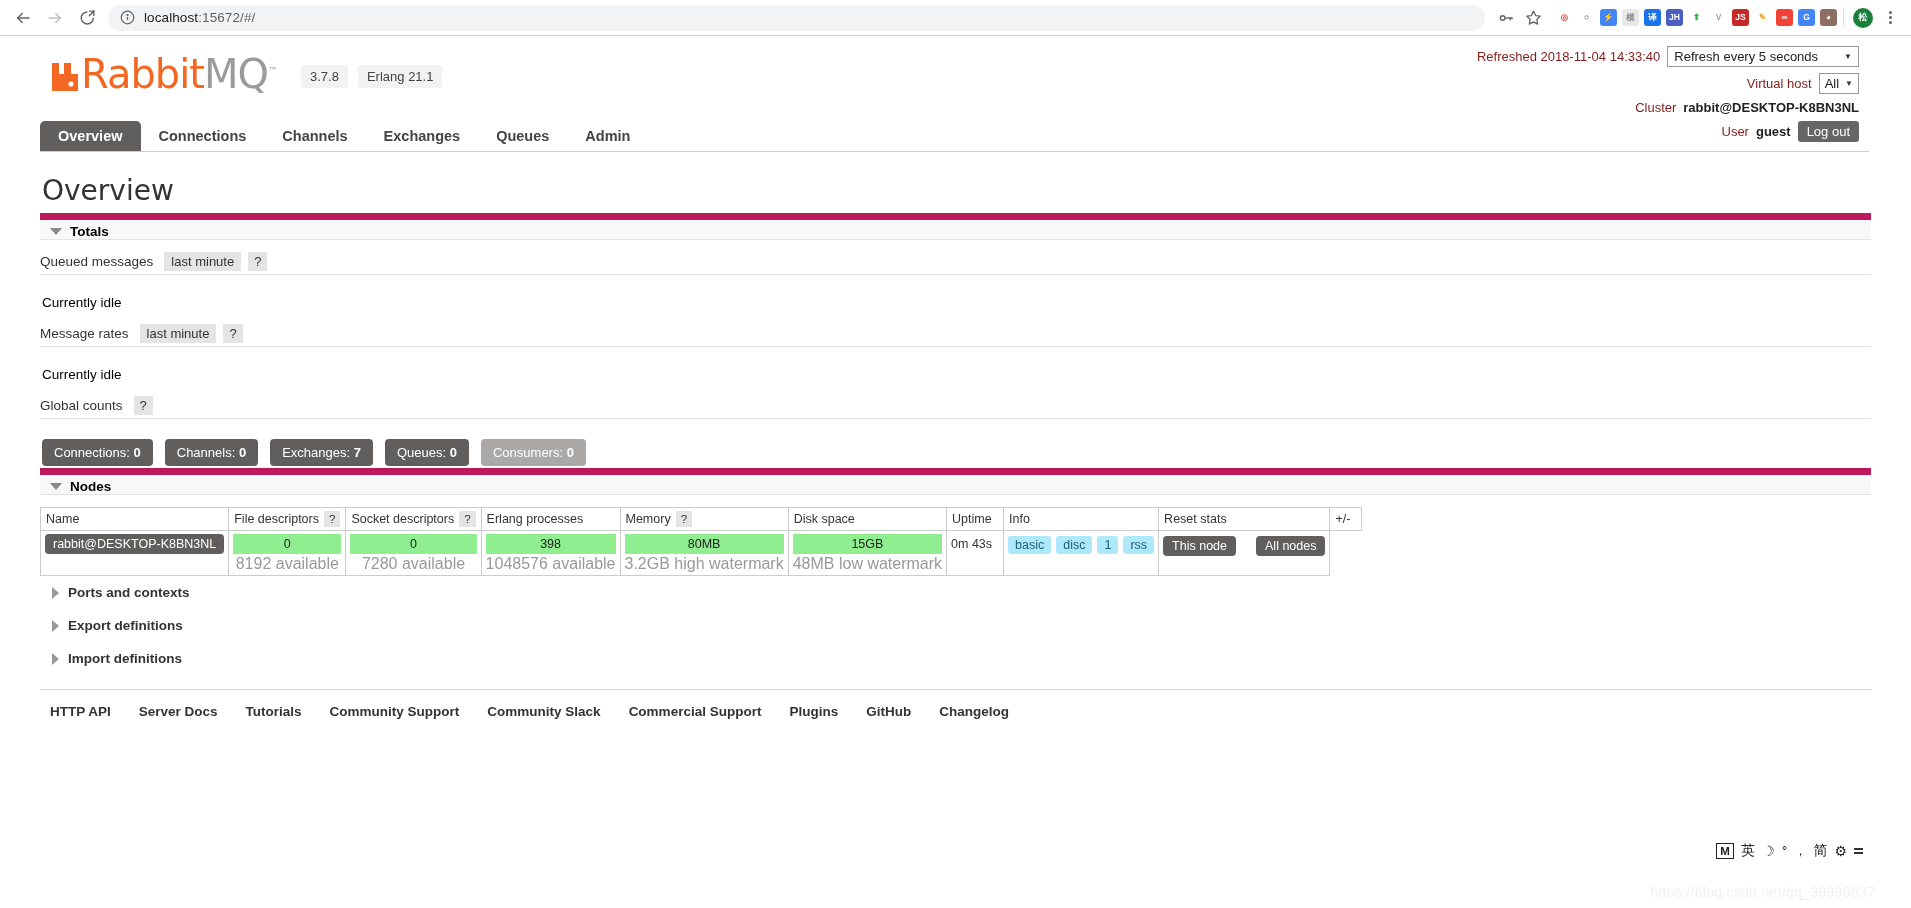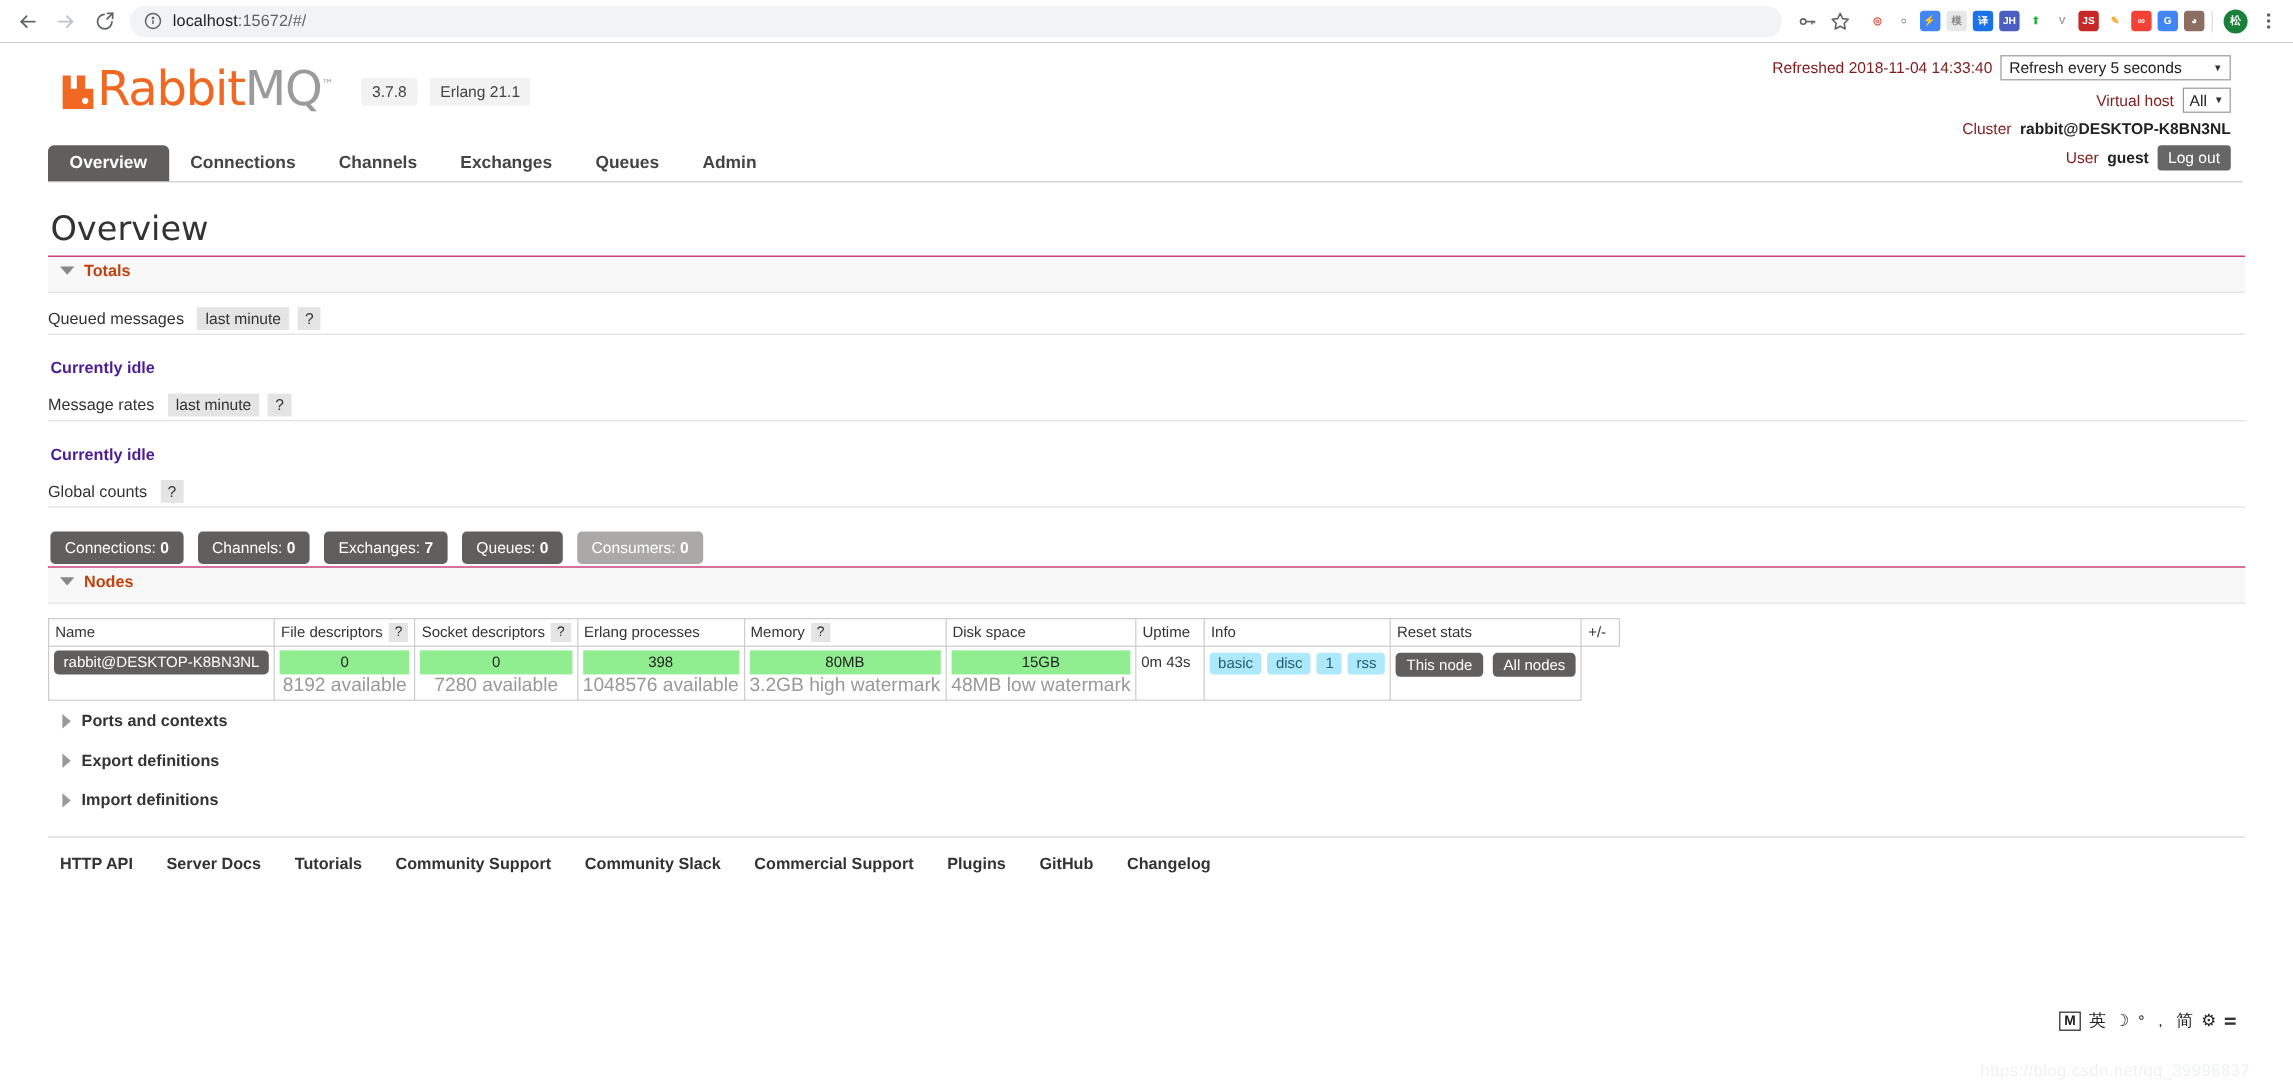--- a/index.html
+++ b/index.html
@@ -191,26 +191,26 @@
   h1.page-title {
     font-size: 28px;
     font-weight: normal;
     color: #333;
     margin: 22px 0 6px 2px;
     font-family: "DejaVu Sans", sans-serif;
   }
 
   .section-head {
     background: #f8f8f8;
-    border-top: 1px solid #be185d;
+    border-top: 7px solid #be185d;
     border-bottom: 1px solid #e3e3e3;
     font-size: 13.5px;
     font-weight: bold;
-    color: #c2410c;
-    padding: 4px 2px 10px 10px;
+    color: #000000;
+    padding: 4px 2px 0 10px;
     display: flex;
     align-items: center;
     gap: 8px;
     margin-bottom: 12px;
     cursor: pointer;
   }
   .tri-down {
     width: 0; height: 0;
     border-left: 6px solid transparent;
     border-right: 6px solid transparent;
@@ -240,23 +240,22 @@
     background: #e4e4e4;
     color: #333;
     font-size: 13px;
     padding: 2px 7px;
     margin-right: 3px;
   }
   .chip.q { padding: 2px 6px; }
 
   .idle-text {
     font-size: 13.5px;
-    color: #4c1d95;
+    color: #000000;
     margin: 0 0 14px 2px;
-    font-weight: bold;
   }
 
   .counts-row {
     display: flex;
     gap: 12px;
     margin: 14px 0 2px 2px;
   }
   .count-badge {
     background: #605f5d;
     color: #fff;
@@ -333,21 +332,21 @@
   .uptime-cell { font-size: 12.5px; color: #333; padding-top: 6px !important; white-space: nowrap; }
   .info-badges { display: flex; gap: 5px; padding-top: 2px; }
   .info-badge {
     background: #aee9fb;
     color: #1d5f73;
     font-size: 12.5px;
     padding: 2px 7px;
     border-radius: 3px;
     cursor: pointer;
   }
-  .reset-btns { display: flex; gap: 8px; padding-top: 2px; justify-content: center; }
+  .reset-btns { display: flex; gap: 20px; padding-top: 2px; justify-content: center; }
   .reset-btn {
     background: #605f5d;
     color: #fff;
     font-size: 12.5px;
     padding: 3px 9px;
     border-radius: 4px;
     white-space: nowrap;
     cursor: pointer;
     border: none;
     font-family: "Liberation Sans", sans-serif;

